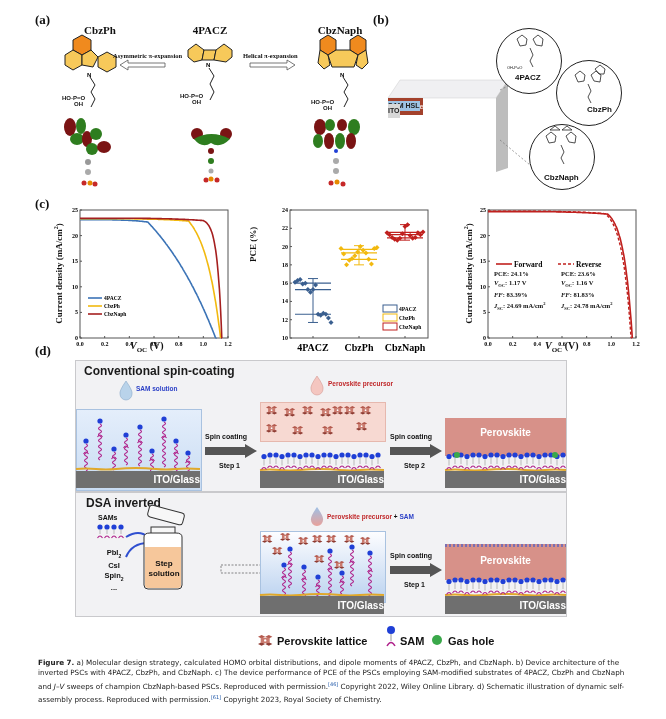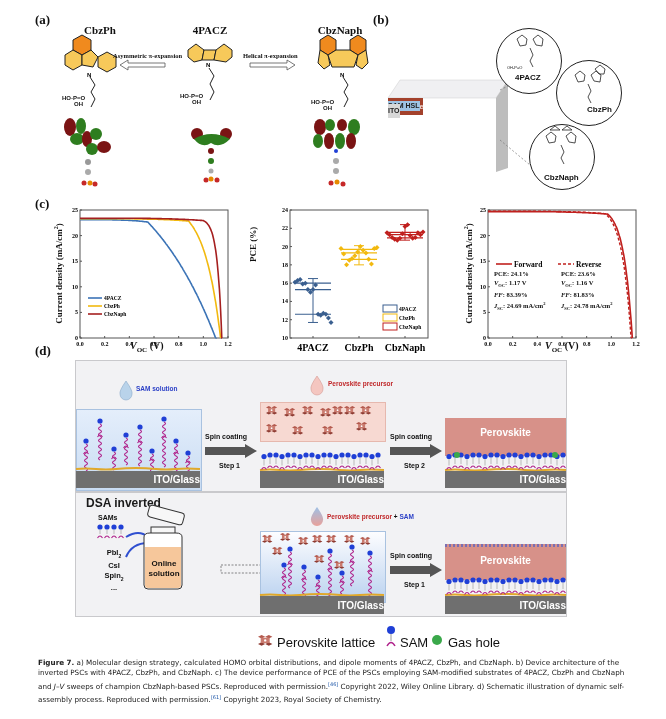--- a/index.html
+++ b/index.html
@@ -12,21 +12,21 @@
   svg{position:absolute;overflow:visible;}
   .panel-d{position:absolute;left:75px;top:360px;width:490px;height:255px;background:#f2f2f4;border:1px solid #c9c9cc;}
   .divider{position:absolute;left:0;right:0;height:2px;background:#c9c9cc;}
   .sect-title{position:absolute;font-size:12px;font-weight:bold;color:#1a1a1a;}
   .substrate{position:absolute;background:#6f6f6f;color:#fff;font-size:10px;font-weight:bold;text-align:right;}
   .perov{position:absolute;background:#d79189;color:#fff;font-size:10px;font-weight:bold;text-align:center;}
   .spin-lbl{position:absolute;font-size:7px;font-weight:bold;color:#111;white-space:nowrap;}
   .drop-lbl{position:absolute;font-size:6.5px;font-weight:bold;white-space:nowrap;}
   .caption{position:absolute;left:38px;top:658px;width:600px;font-family:"DejaVu Sans",sans-serif;font-size:7.2px;line-height:10.3px;color:#222;}
   .caption b{font-weight:bold;margin-top:32px;}
-  .legend-d{position:absolute;font-size:13px;font-weight:normal;white-space:nowrap;}
+  .legend-d{position:absolute;font-size:11px;font-weight:bold;white-space:nowrap;}
   .layer{position:absolute;font-size:7px;font-weight:bold;text-align:center;color:#222;}
 </style>
 </head>
 <body>
 
 <div class="abs plabel" style="left:35px;top:12px;">(a)</div>
 
 <div class="abs mol-name" style="left:70px;top:24px;width:60px;">CbzPh</div>
 <div class="abs mol-name" style="left:180px;top:24px;width:60px;">4PACZ</div>
 <div class="abs mol-name" style="left:305px;top:24px;width:70px;">CbzNaph</div>
@@ -360,20 +360,21 @@
   <div>PCE: 23.6%</div>
   <div><i>V</i><sub style="font-size:4.5px;">OC</sub><span>: 1.16 V</span></div>
   <div><i>FF</i><span>: 81.83%</span></div>
   <div><i>J</i><sub style="font-size:4.5px;">SC</sub><span>: 24.78 mA/cm</span><sup style="font-size:4.5px;">2</sup></div>
 </div>
 
 <div class="abs plabel" style="left:35px;top:343px;">(d)</div>
 
 <div class="panel-d">
 
+  <div class="sect-title" style="left:8px;top:3px;">Conventional spin-coating</div>
 
   <svg style="left:43px;top:20px;" width="14" height="18">
     <path d="M7,0 Q14,10 13,13 A6,6 0 0 1 1,13 Q0,10 7,0Z" fill="#b9d3ea" stroke="#8aa9c9" stroke-width="0.6"></path>
   </svg>
   <div class="drop-lbl" style="left:60px;top:24px;color:#2a3fc6;">SAM solution</div>
 
   <div class="abs" style="left:0px;top:48px;width:124px;height:80px;background:linear-gradient(#e4eefb,#c9dcf3);border:1px solid #a9c2e0;"></div>
   <svg id="conv-sams0" style="left:0px;top:48px;" width="124" height="80">
       <g>
         <circle cx="10" cy="32" r="2.6" fill="#1f3fd6"></circle>
@@ -780,21 +781,21 @@
     <path d="M2,6 Q15,-2 24,6" fill="none" stroke="#2f4fd0" stroke-width="2"></path>
     <path d="M2,26 Q8,12 24,12" fill="none" stroke="#2f4fd0" stroke-width="2"></path>
   </svg>
   <svg style="left:60px;top:140px;" width="55" height="90">
     <rect x="12" y="8" width="36" height="12" rx="3" transform="rotate(15 30 14)" fill="#f7f7f7" stroke="#333" stroke-width="1"></rect>
     <rect x="15" y="26" width="24" height="8" fill="#f7f7f7" stroke="#333" stroke-width="1"></rect>
     <path d="M8,36 Q8,32 14,32 L40,32 Q46,32 46,36 L46,84 Q46,88 42,88 L12,88 Q8,88 8,84Z" fill="#fff" stroke="#333" stroke-width="1"></path>
     <path d="M9,46 L45,46 L45,84 Q45,87 42,87 L12,87 Q9,87 9,84Z" fill="#f6c79b"></path>
   </svg>
   <div class="abs" style="left:70px;top:198px;font-size:8px;font-weight:bold;line-height:10px;text-align:center;width:36px;">
-    <div>Online</div>
+    <div>Step</div>
     <div>solution</div>
   </div>
   <svg style="left:145px;top:201px;" width="50" height="14">
     <polygon points="0,3 40,3 40,0 50,7 40,14 40,11 0,11" fill="none" stroke="#555" stroke-width="0.7" stroke-dasharray="2,1.5"></polygon>
   </svg>
 
   <svg style="left:234px;top:146px;" width="14" height="18">
     <defs>
         <linearGradient id="dg" x1="0" y1="0" x2="0" y2="1">
           <stop offset="0" stop-color="#9ec0e6"></stop>

